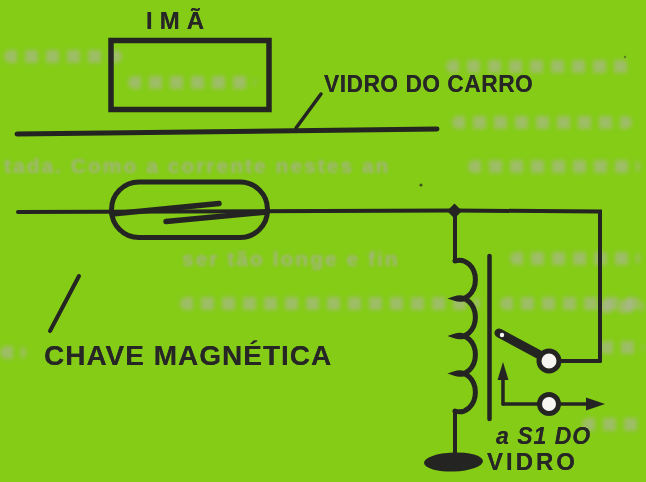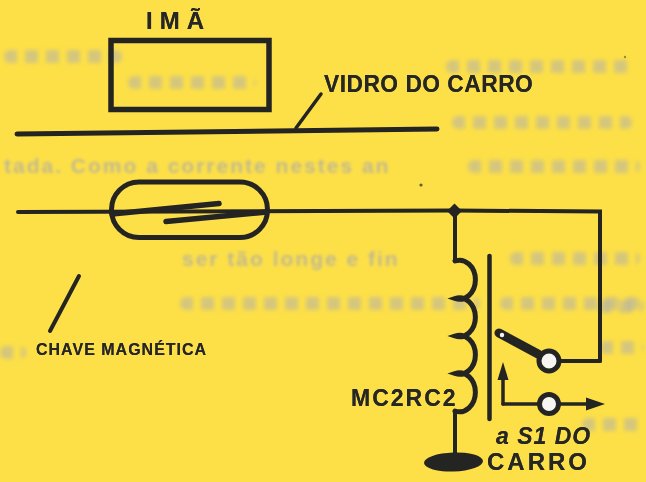--- a/index.html
+++ b/index.html
@@ -1,33 +1,33 @@
 <!DOCTYPE html>
 <html><head>
 <meta charset="utf-8">
 <style>
   html,body{margin:0;padding:0;}
   #canvas{
     position:relative;
     width:646px;height:482px;
-    background:#fde047;
+    background:#84cc16;
     overflow:hidden;
     font-family:"Liberation Sans", sans-serif;
   }
   .label{
     position:absolute;
     color:#262624;
     font-weight:700;
     white-space:nowrap;
     line-height:1;
     text-shadow:0 0 0.6px #454540;
   }
   #label-ima      {left:146px; top:9px;   font-size:24px; letter-spacing:7px;}
   #label-vidro    {left:324px; top:72px;  font-size:24px; letter-spacing:0.5px; transform:scaleX(.95); transform-origin:left top;}
-  #label-chave    {left:36px;  top:342px; font-size:16px; letter-spacing:1px;text-align:center;}
+  #label-chave    {left:44px;  top:342px; font-size:28px; letter-spacing:1px;text-align:center;}
   #label-mc2rc2   {left:351px; top:387px; font-size:23px; letter-spacing:2px;}
   #label-alarm1   {left:496px; top:425px; font-size:23px; letter-spacing:1px;font-style:italic;}
   #label-alarm2   {left:487px; top:450px; font-size:24px; letter-spacing:3px;}
   svg.diagram{position:absolute;left:0;top:0;}
   
   .bleed-text{
     position:absolute;
     color:#aeaca4;
     font-weight:700;
     font-size:21px;
@@ -115,18 +115,17 @@
       <circle cx="625" cy="57" r="1.2" fill="#242422" stroke="none" opacity=".45"></circle>
     </g>
   </svg>
 
   <div class="label" id="label-ima">IMÃ</div>
 
   <div class="label" id="label-vidro">VIDRO DO CARRO</div>
 
   <div class="label" id="label-chave">CHAVE MAGNÉTICA</div>
 
-  <div class="label" id="label-mc2rc2">MC2RC2</div>
 
   <div class="label" id="label-alarm1">a S1 DO</div>
 
-  <div class="label" id="label-alarm2">CARRO</div>
+  <div class="label" id="label-alarm2">VIDRO</div>
 </div>
 
 </body></html>

